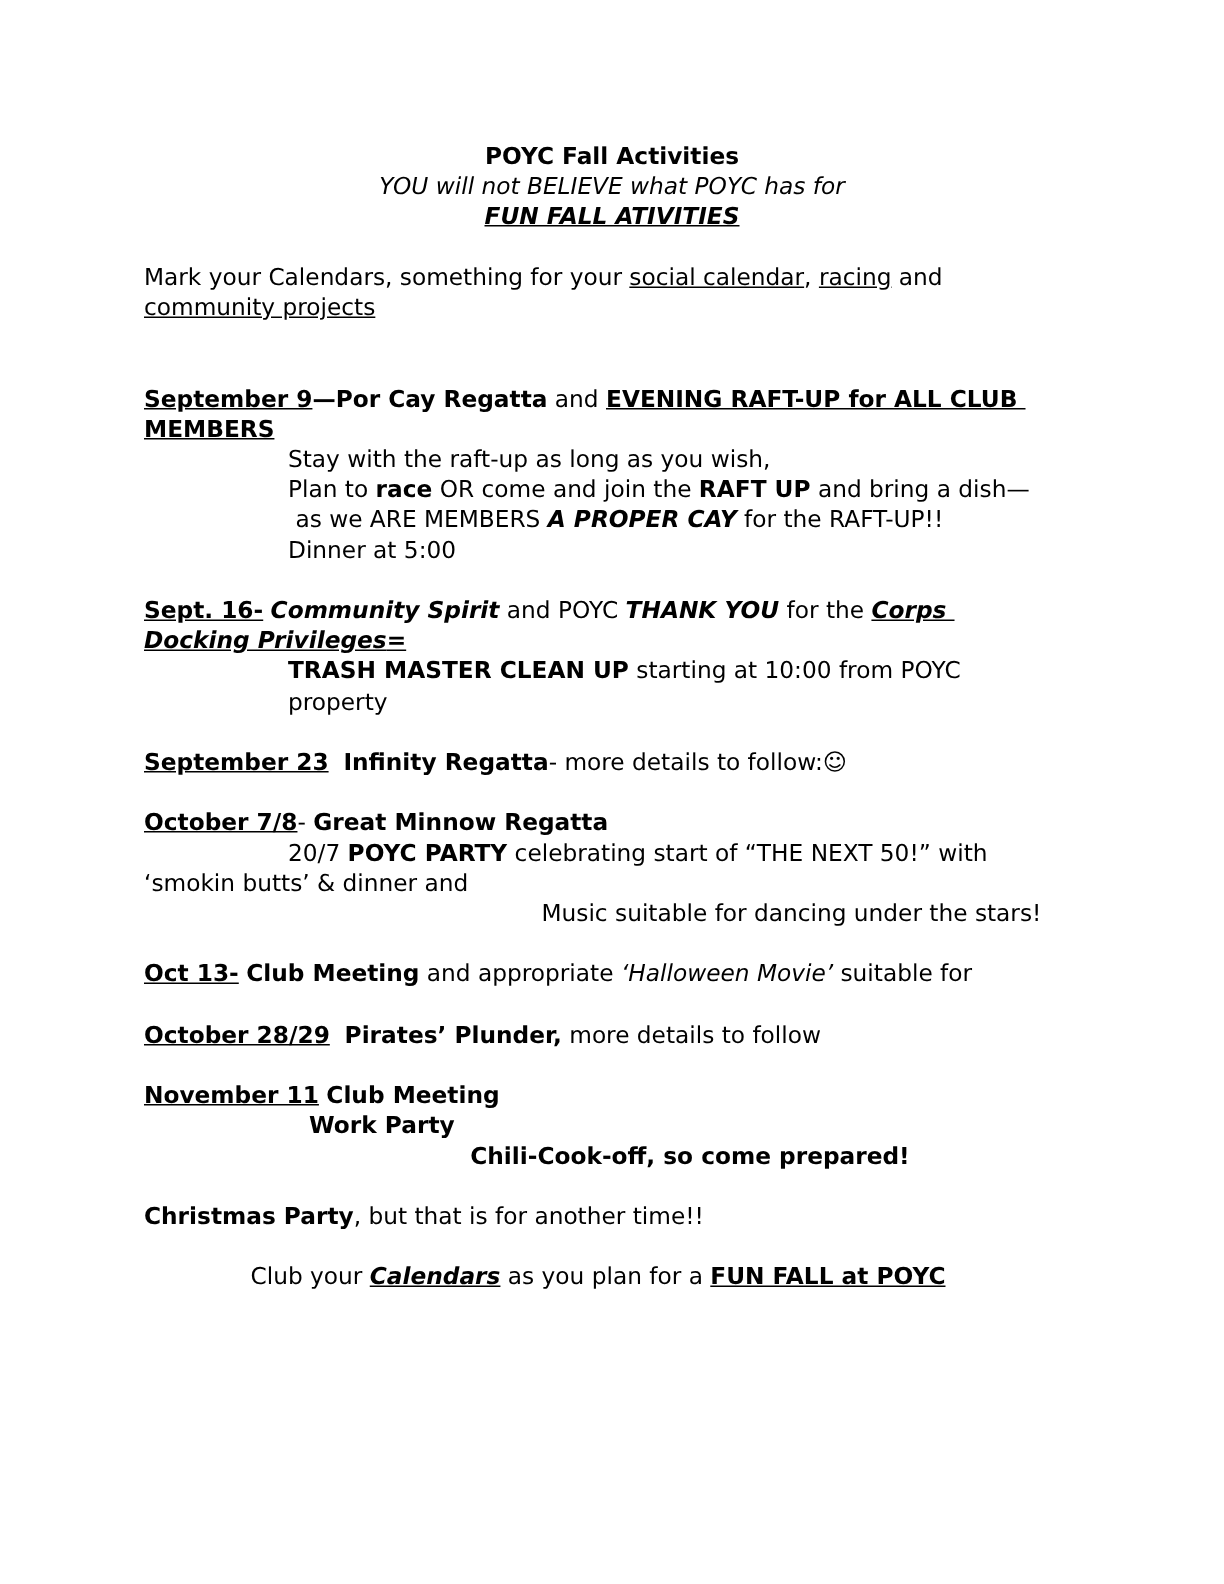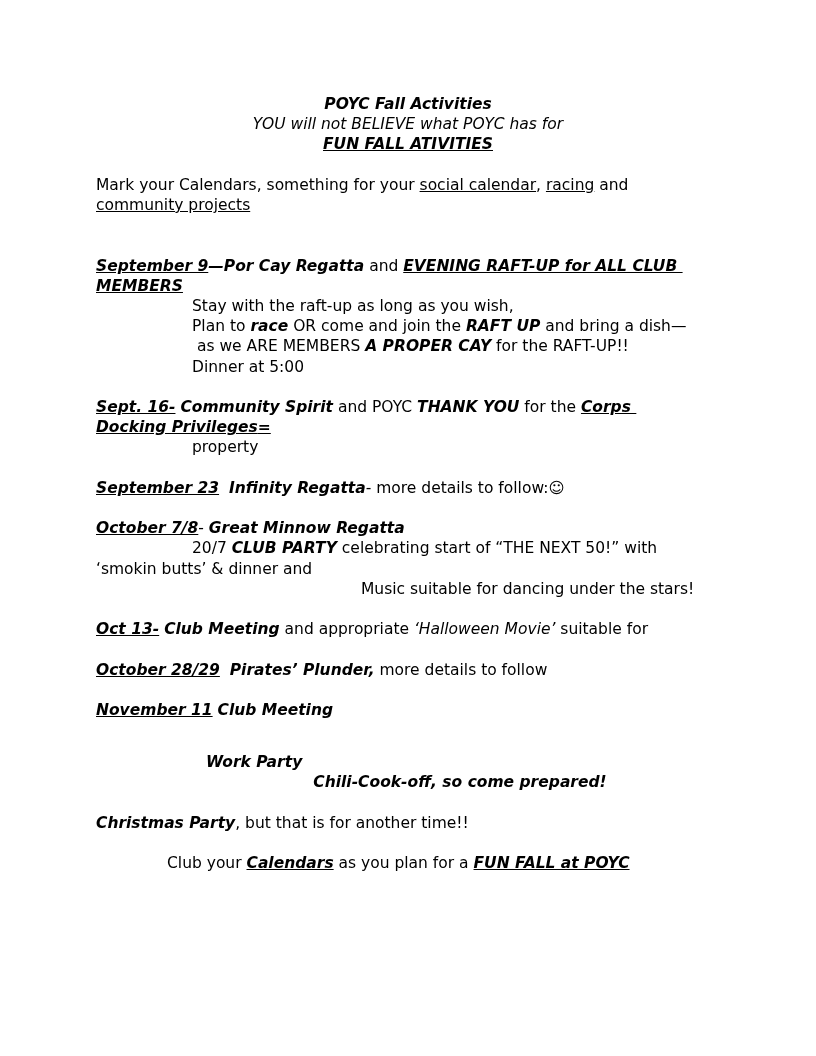--- a/index.html
+++ b/index.html
@@ -10,26 +10,26 @@
     padding: 94px 96px 0 96px;
     background: #ffffff;
     color: #000000;
     font-family: "DejaVu Sans", "Liberation Sans", sans-serif;
     font-size: 15.5px;
     line-height: 20.2px;
     overflow: hidden;
   }
   .line { white-space: pre-wrap; min-height: 20.2px; }
   .center { text-align: center; }
-  .b { font-weight: bold; font-style: italic; }
+  .b { font-weight: bold; }
   .i { font-style: italic; }
   .u { text-decoration: underline; }
   .ind1 { padding-left: 96px; }
   .ind-music { padding-left: 265px; }
-  .ind-work { padding-left: 110px; margin-top: 32px; }
+  .ind-work { padding-left: 110px; }
   .ind-chili { padding-left: 104px; text-align: center; }
   .ind-footer { padding-left: 71px; }
 </style>
 </head>
 <body>
 
 <div class="page">
 
   <div class="line center"><span class="b">POYC Fall Activities</span></div>
   <div class="line center"><span class="i">YOU will not BELIEVE what POYC has for</span></div>
@@ -47,30 +47,31 @@
   <div class="line"><span class="b u">MEMBERS</span></div>
   <div class="line ind1"><span>Stay with the raft-up as long as you wish,</span></div>
   <div class="line ind1"><span>Plan to </span><span class="b">race</span><span> OR come and join the </span><span class="b">RAFT UP</span><span> and bring a dish—</span></div>
   <div class="line ind1"><span> as we ARE MEMBERS </span><span class="b i">A PROPER CAY</span><span> for the RAFT-UP!!</span></div>
   <div class="line ind1"><span>Dinner at 5:00</span></div>
 
   <div class="line"></div>
 
   <div class="line"><span class="b u">Sept. 16-</span><span> </span><span class="b i">Community Spirit</span><span> and POYC </span><span class="b i">THANK YOU</span><span> for the </span><span class="b i u">Corps </span></div>
   <div class="line"><span class="b i u">Docking Privileges</span><span class="b u">=</span></div>
+  <div class="line ind1"><span class="b">TRASH MASTER CLEAN UP</span><span> starting at 10:00 from POYC</span></div>
   <div class="line ind1"><span>property</span></div>
 
   <div class="line"></div>
 
   <div class="line"><span class="b u">September 23</span><span>  </span><span class="b">Infinity Regatta</span><span>- more details to follow:☺</span></div>
 
   <div class="line"></div>
 
   <div class="line"><span class="b u">October 7/8</span><span>- </span><span class="b">Great Minnow Regatta</span></div>
-  <div class="line ind1"><span>20/7 </span><span class="b">CLUB PARTY</span><span> celebrating start of “THE NEXT 50!” with</span></div>
+  <div class="line ind1"><span>20/7 </span><span class="b">POYC PARTY</span><span> celebrating start of “THE NEXT 50!” with</span></div>
   <div class="line"><span>‘smokin butts’ &amp; dinner and</span></div>
   <div class="line ind-music"><span>Music suitable for dancing under the stars!</span></div>
 
   <div class="line"></div>
 
   <div class="line"><span class="b u">Oct 13-</span><span> </span><span class="b">Club Meeting</span><span> and appropriate </span><span class="i">‘Halloween Movie’</span><span> suitable for</span></div>
 
   <div class="line"></div>
 
   <div class="line"><span class="b u">October 28/29</span><span>  </span><span class="b">Pirates’ Plunder,</span><span> more details to follow</span></div>

